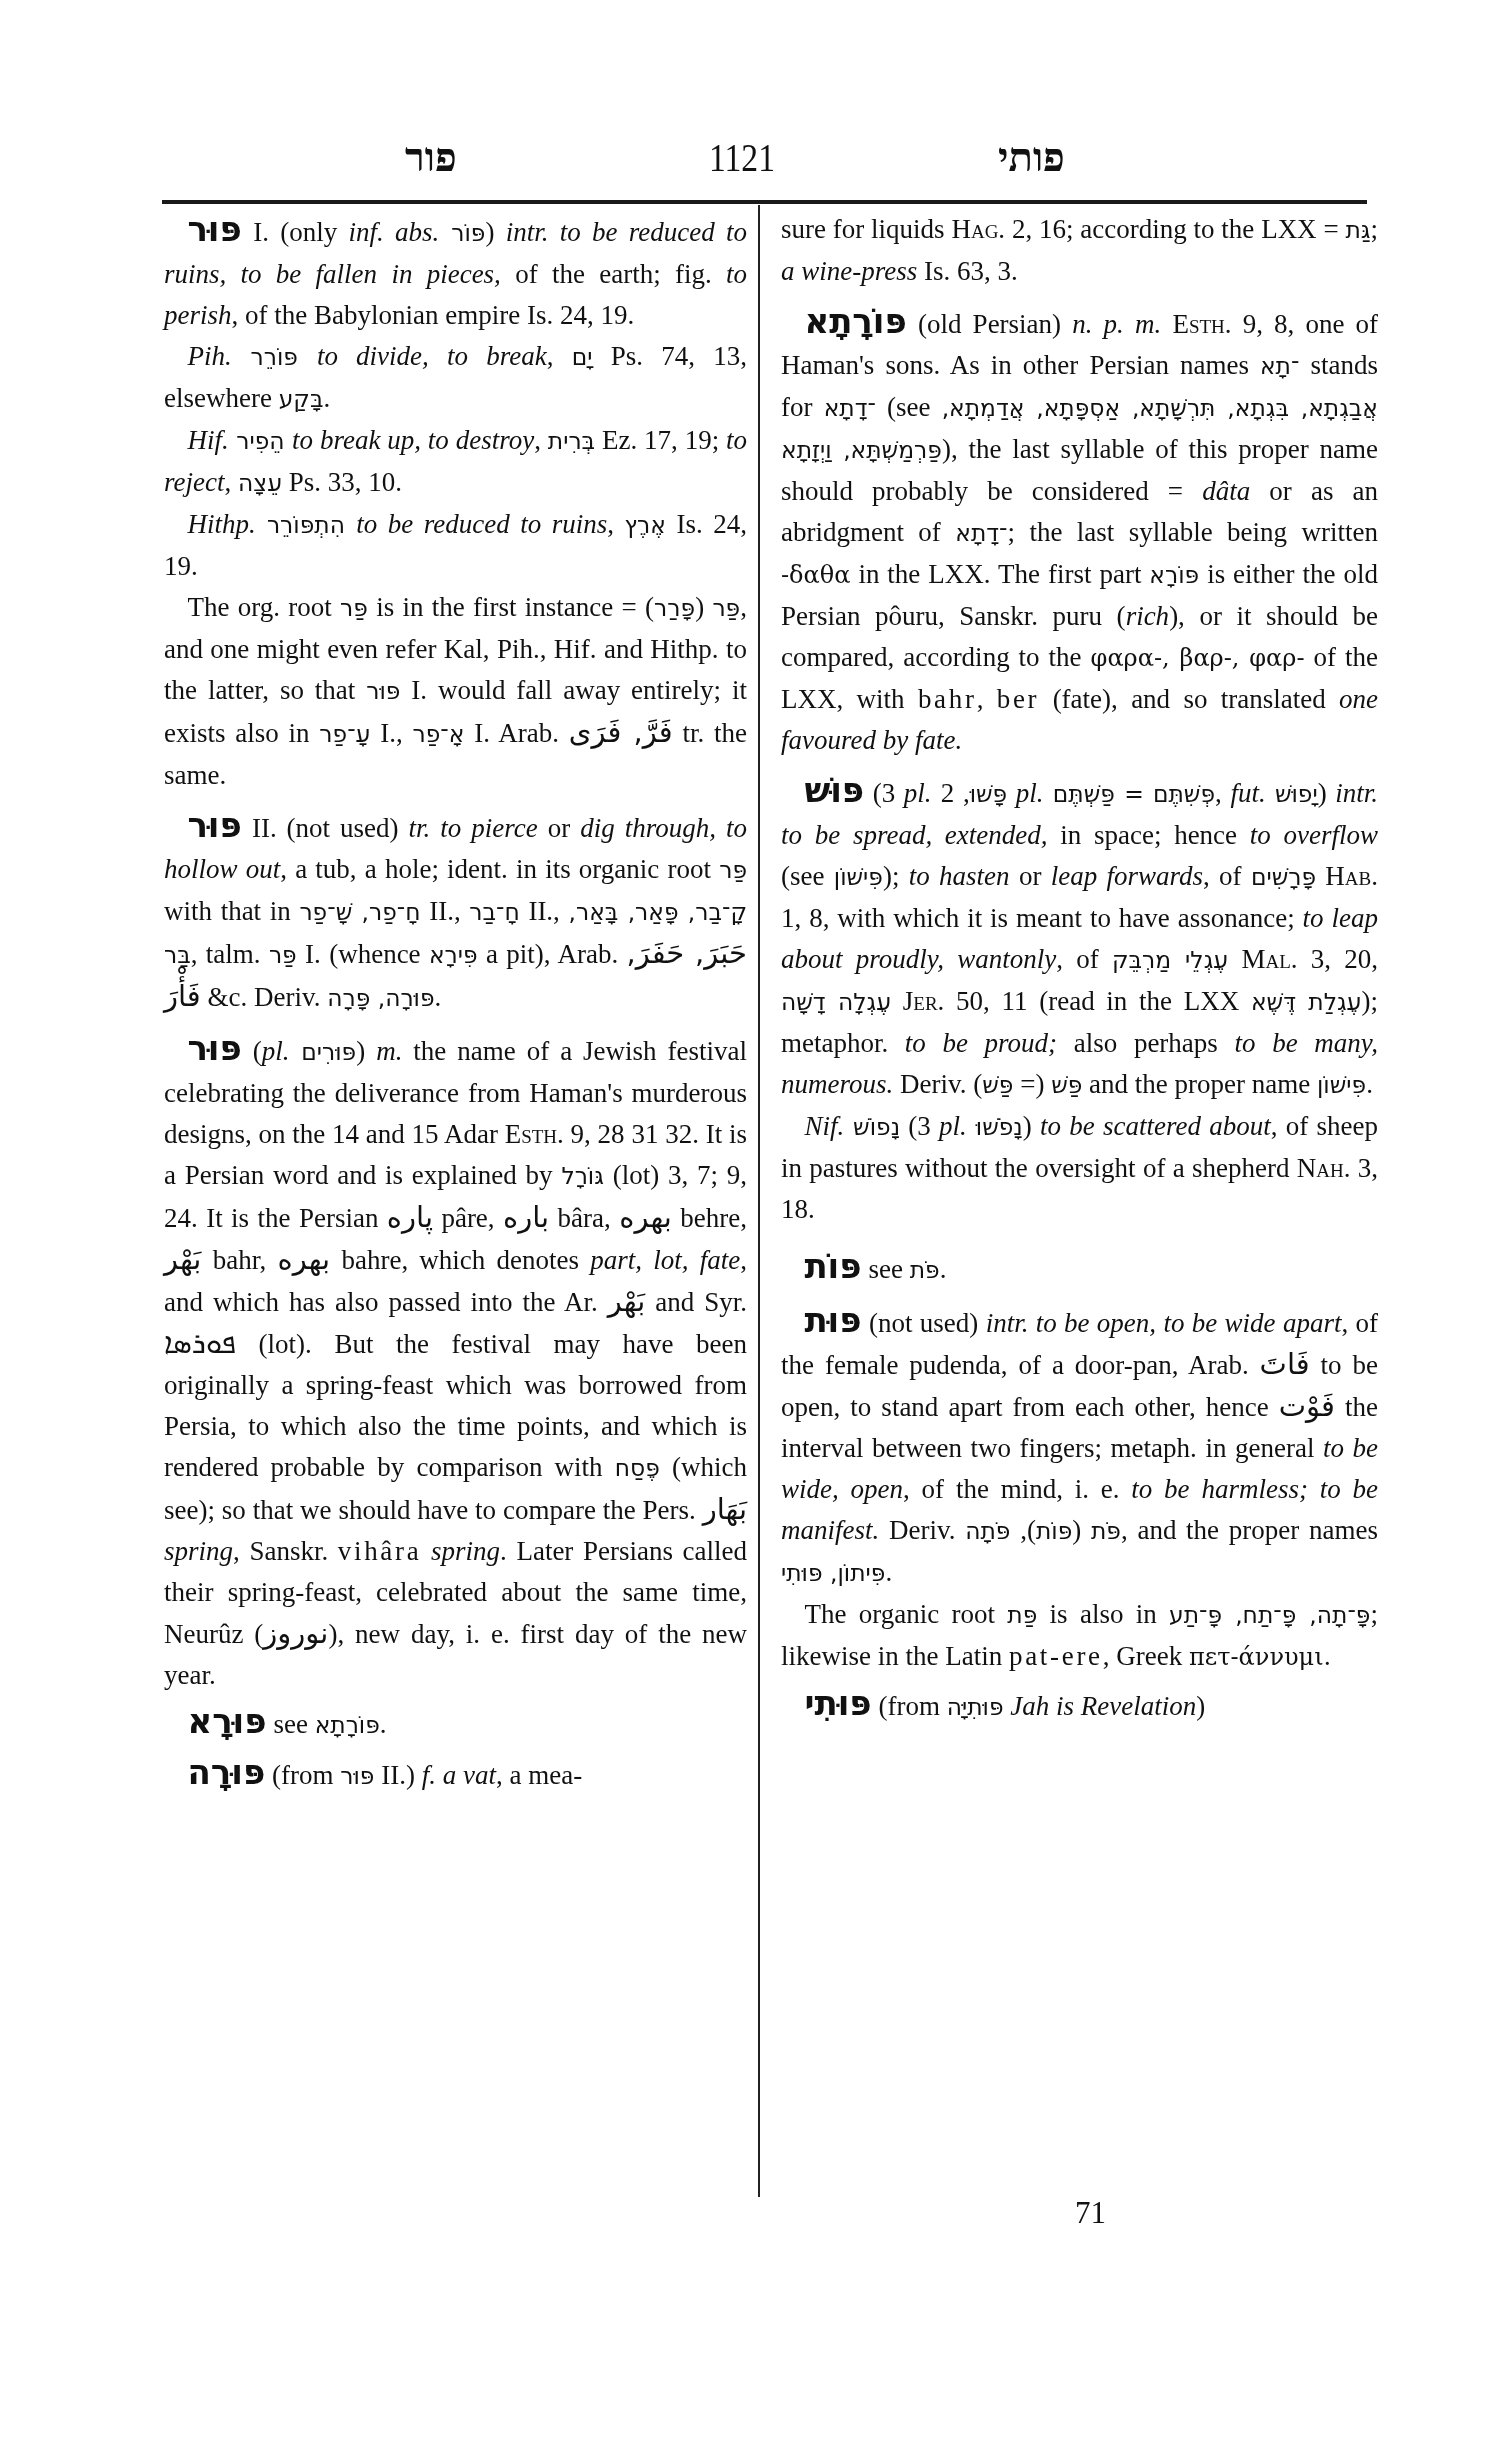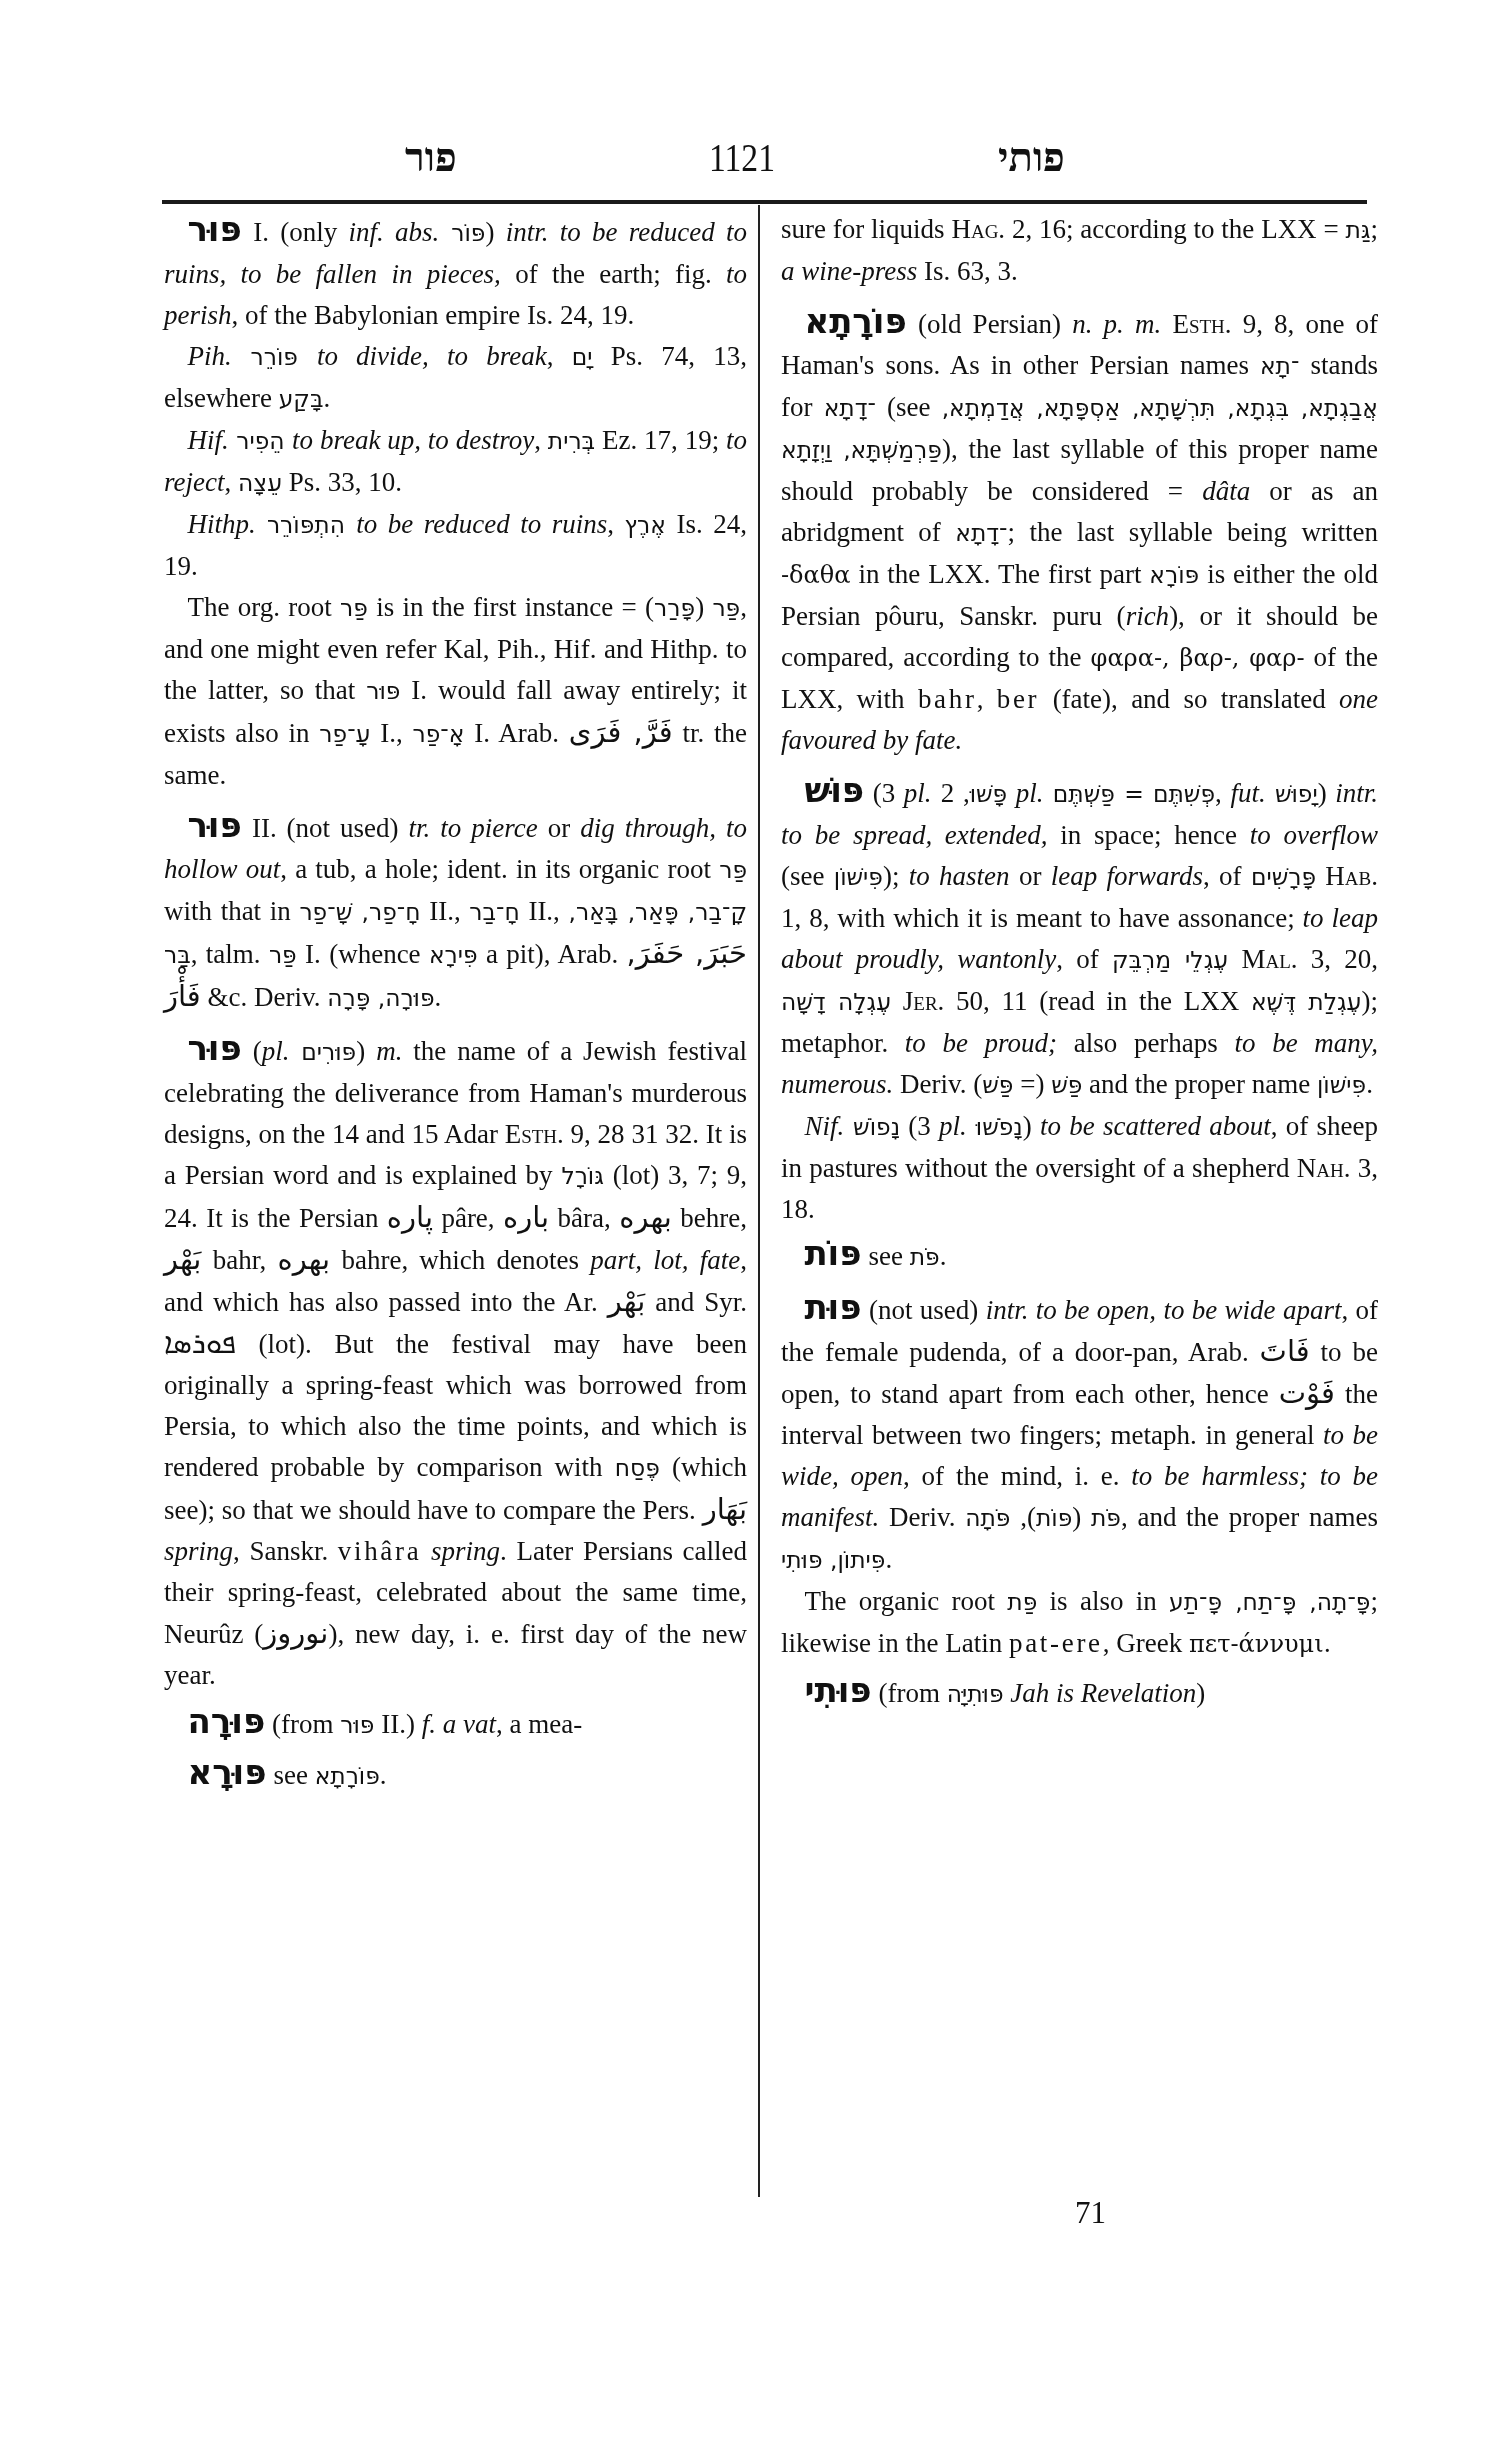--- a/index.html
+++ b/index.html
@@ -64,37 +64,37 @@
   <p class="para"><i>Hif.</i><span class="heb"> הֵפִיר </span><i>to break up, to destroy</i><span>, </span><span class="heb">בְּרִית</span><span> Ez. 17, 19; </span><i>to reject</i><span>, </span><span class="heb">עֵצָה</span><span> Ps. 33, 10.</span></p>
 
   <p class="para"><i>Hithp.</i><span class="heb"> הִתְפּוֹרֵר </span><i>to be reduced to ruins</i><span>, </span><span class="heb">אֶרֶץ</span><span> Is. 24, 19.</span></p>
 
   <p class="para"><span>The org. root </span><span class="heb">פַּר</span><span> is in the first instance = </span><span class="heb">פַּר</span><span> (</span><span class="heb">פָּרַר</span><span>), and one might even refer Kal, Pih., Hif. and Hithp. to the latter, so that </span><span class="heb">פּוּר</span><span> I. would fall away entirely; it exists also in </span><span class="heb">עָ־פַר</span><span> I., </span><span class="heb">אָ־פַר</span><span> I.  Arab. </span><span class="arab">فَرَّ, فَرَى</span><span> tr. the same.</span></p>
 
   <p class="entry gap"><span class="hw">פּוּר</span><span> II. (not used) </span><i>tr. to pierce</i><span> or </span><i>dig through, to hollow out</i><span>, a tub, a hole; ident. in its organic root </span><span class="heb">פַּר</span><span> with that in </span><span class="heb">חָ־פַר, שָׁ־פַר</span><span> II., </span><span class="heb">חָ־בַר</span><span> II., </span><span class="heb">קָ־בַר, פָּאַר, בָּאַר, בַּר</span><span>, talm. </span><span class="heb">פַּר</span><span> I. (whence </span><span class="heb">פִּירָא</span><span> a pit), Arab. </span><span class="arab">حَبَرَ, حَفَرَ, فَأْرَ</span><span> &amp;c.  Deriv. </span><span class="heb">פּוּרָה, פָּרָה</span><span>.</span></p>
 
   <p class="entry gap"><span class="hw">פּוּר</span><span> (</span><i>pl.</i><span class="heb"> פּוּרִים</span><span>) </span><i>m.</i><span> the name of a Jewish festival celebrating the deliverance from Haman's murderous designs, on the 14 and 15 Adar </span><span class="sc">Esth.</span><span> 9, 28 31 32.  It is a Persian word and is explained by </span><span class="heb">גּוֹרָל</span><span> (lot) 3, 7; 9, 24.  It is the Persian </span><span class="arab">پاره</span><span> pâre, </span><span class="arab">باره</span><span> bâra, </span><span class="arab">بهره</span><span> behre, </span><span class="arab">بَهْر</span><span> bahr, </span><span class="arab">بهره</span><span> bahre, which denotes </span><i>part, lot, fate</i><span>, and which has also passed into the Ar. </span><span class="arab">بَهْر</span><span> and Syr. </span><span class="arab">ܦܘܪܣܐ</span><span> (lot).  But the festival may have been originally a spring-feast which was borrowed from Persia, to which also the time points, and which is rendered probable by comparison with </span><span class="heb">פֶּסַח</span><span> (which see); so that we should have to compare the Pers. </span><span class="arab">بَهَار</span><span> </span><i>spring</i><span>, Sanskr. </span><span class="spaced">vihâra</span><span> </span><i>spring</i><span>. Later Persians called their spring-feast, celebrated about the same time, Neurûz (</span><span class="arab">نوروز</span><span>), new day, i. e. first day of the new year.</span></p>
 
+  <p class="entry" style="margin-top:5.4px"><span class="hw">פּוּרָא</span><span> see </span><span class="heb">פּוֹרָתָא</span><span>.</span></p>
+
   <p class="entry" style="margin-top:5.4px"><span class="hw">פּוּרָה</span><span> (from </span><span class="heb">פּוּר</span><span> II.) </span><i>f. a vat</i><span>, a mea-</span></p>
-
-  <p class="entry" style="margin-top:5.4px"><span class="hw">פּוּרָא</span><span> see </span><span class="heb">פּוֹרָתָא</span><span>.</span></p>
 </section>
 
 <section class="column col-right">
 
   <p class="para noindent"><span>sure for liquids </span><span class="sc">Hag.</span><span> 2, 16; according to the LXX = </span><span class="heb">גַּת</span><span>; </span><i>a wine-press</i><span> Is. 63, 3.</span></p>
 
   <p class="entry gap"><span class="hw">פּוֹרָתָא</span><span> (old Persian) </span><i>n. p. m.</i><span> </span><span class="sc">Esth.</span><span> 9, 8, one of Haman's sons.  As in other Persian names </span><span class="heb">־תָא</span><span> stands for </span><span class="heb">־דָתָא</span><span> (see </span><span class="heb">אֲבַגְתָא, בִּגְתָא, תִּרְשָׁתָא, אַסְפָּתָא, אֲדַמְתָא, פַּרְמַשְׁתָּא, וַיְזָתָא</span><span>), the last syllable of this proper name should probably be considered = </span><i>dâta</i><span> or as an abridgment of </span><span class="heb">־דָתָא</span><span>; the last syllable being written </span><span class="greek">-δαθα</span><span> in the LXX.  The first part </span><span class="heb">פּוֹרָא</span><span> is either the old Persian pôuru, Sanskr. puru (</span><i>rich</i><span>), or it should be compared, according to the </span><span class="greek">φαρα-, βαρ-, φαρ-</span><span> of the LXX, with </span><span class="spaced">bahr</span><span>, </span><span class="spaced">ber</span><span> (fate), and so translated </span><i>one favoured by fate.</i></p>
 
   <p class="entry gap"><span class="hw">פּוּשׁ</span><span> (3 </span><i>pl.</i><span class="heb"> פָּשׁוּ</span><span>, 2 </span><i>pl.</i><span class="heb"> פְּשִׁתֶּם = פַּשְׁתֶּם</span><span>, </span><i>fut.</i><span class="heb"> יָפוּשׁ</span><span>) </span><i>intr. to be spread, extended,</i><span> in space; hence </span><i>to overflow</i><span> (see </span><span class="heb">פִּישׁוֹן</span><span>); </span><i>to hasten</i><span> or </span><i>leap forwards</i><span>, of </span><span class="heb">פָּרָשִׁים</span><span> </span><span class="sc">Hab.</span><span> 1, 8, with which it is meant to have assonance; </span><i>to leap about proudly, wantonly</i><span>, of </span><span class="heb">עֶגְלֵי מַרְבֵּק</span><span> </span><span class="sc">Mal.</span><span> 3, 20, </span><span class="heb">עֶגְלָה דָשָׁה</span><span> </span><span class="sc">Jer.</span><span> 50, 11 (read in the LXX </span><span class="heb">עֶגְלַת דֶּשֶׁא</span><span>); metaphor. </span><i>to be proud;</i><span> also perhaps </span><i>to be many, numerous.</i><span>  Deriv. </span><span class="heb">פַּשׁ</span><span> (= </span><span class="heb">פַּשׁ</span><span>) and the proper name </span><span class="heb">פִּישׁוֹן</span><span>.</span></p>
 
   <p class="para"><i>Nif.</i><span class="heb"> נָפוֹשׁ</span><span> (3 </span><i>pl.</i><span class="heb"> נָפֹשׁוּ</span><span>) </span><i>to be scattered about</i><span>, of sheep in pastures without the oversight of a shepherd </span><span class="sc">Nah.</span><span> 3, 18.</span></p>
 
 
-  <p class="entry" style="margin-top:3px"><span class="hw">פּוֹת</span><span> see </span><span class="heb">פֹּת</span><span>.</span></p>
+  <p class="entry" style="margin-top:16px"><span class="hw">פּוֹת</span><span> see </span><span class="heb">פֹּת</span><span>.</span></p>
 
   <p class="entry gap"><span class="hw">פּוּת</span><span> (not used) </span><i>intr. to be open, to be wide apart</i><span>, of the female pudenda, of a door-pan, Arab. </span><span class="arab">فَاتَ</span><span> to be open, to stand apart from each other, hence </span><span class="arab">فَوْت</span><span> the interval between two fingers; metaph. in general </span><i>to be wide, open</i><span>, of the mind, i. e. </span><i>to be harmless; to be manifest.</i><span>  Deriv. </span><span class="heb">פֹּת</span><span> (</span><span class="heb">פּוֹת</span><span>), </span><span class="heb">פֹּתָה</span><span>, and the proper names </span><span class="heb">פִּיתוֹן, פּוּתִי</span><span>.</span></p>
 
   <p class="para"><span>The organic root </span><span class="heb">פַּת</span><span> is also in </span><span class="heb">פָּ־תָה, פָּ־תַח, פָּ־תַע</span><span>; likewise in the Latin </span><span class="spaced">pat-ere</span><span>, Greek </span><span class="greek">πετ-άννυμι.</span></p>
 
   <p class="entry" style="margin-top:5.4px"><span class="hw">פּוּתִי</span><span> (from </span><span class="heb">פּוּתִיָּה</span><span> </span><i>Jah is Revelation</i><span>)</span></p>
 </section>
 
 <div class="folio">71</div>
 

